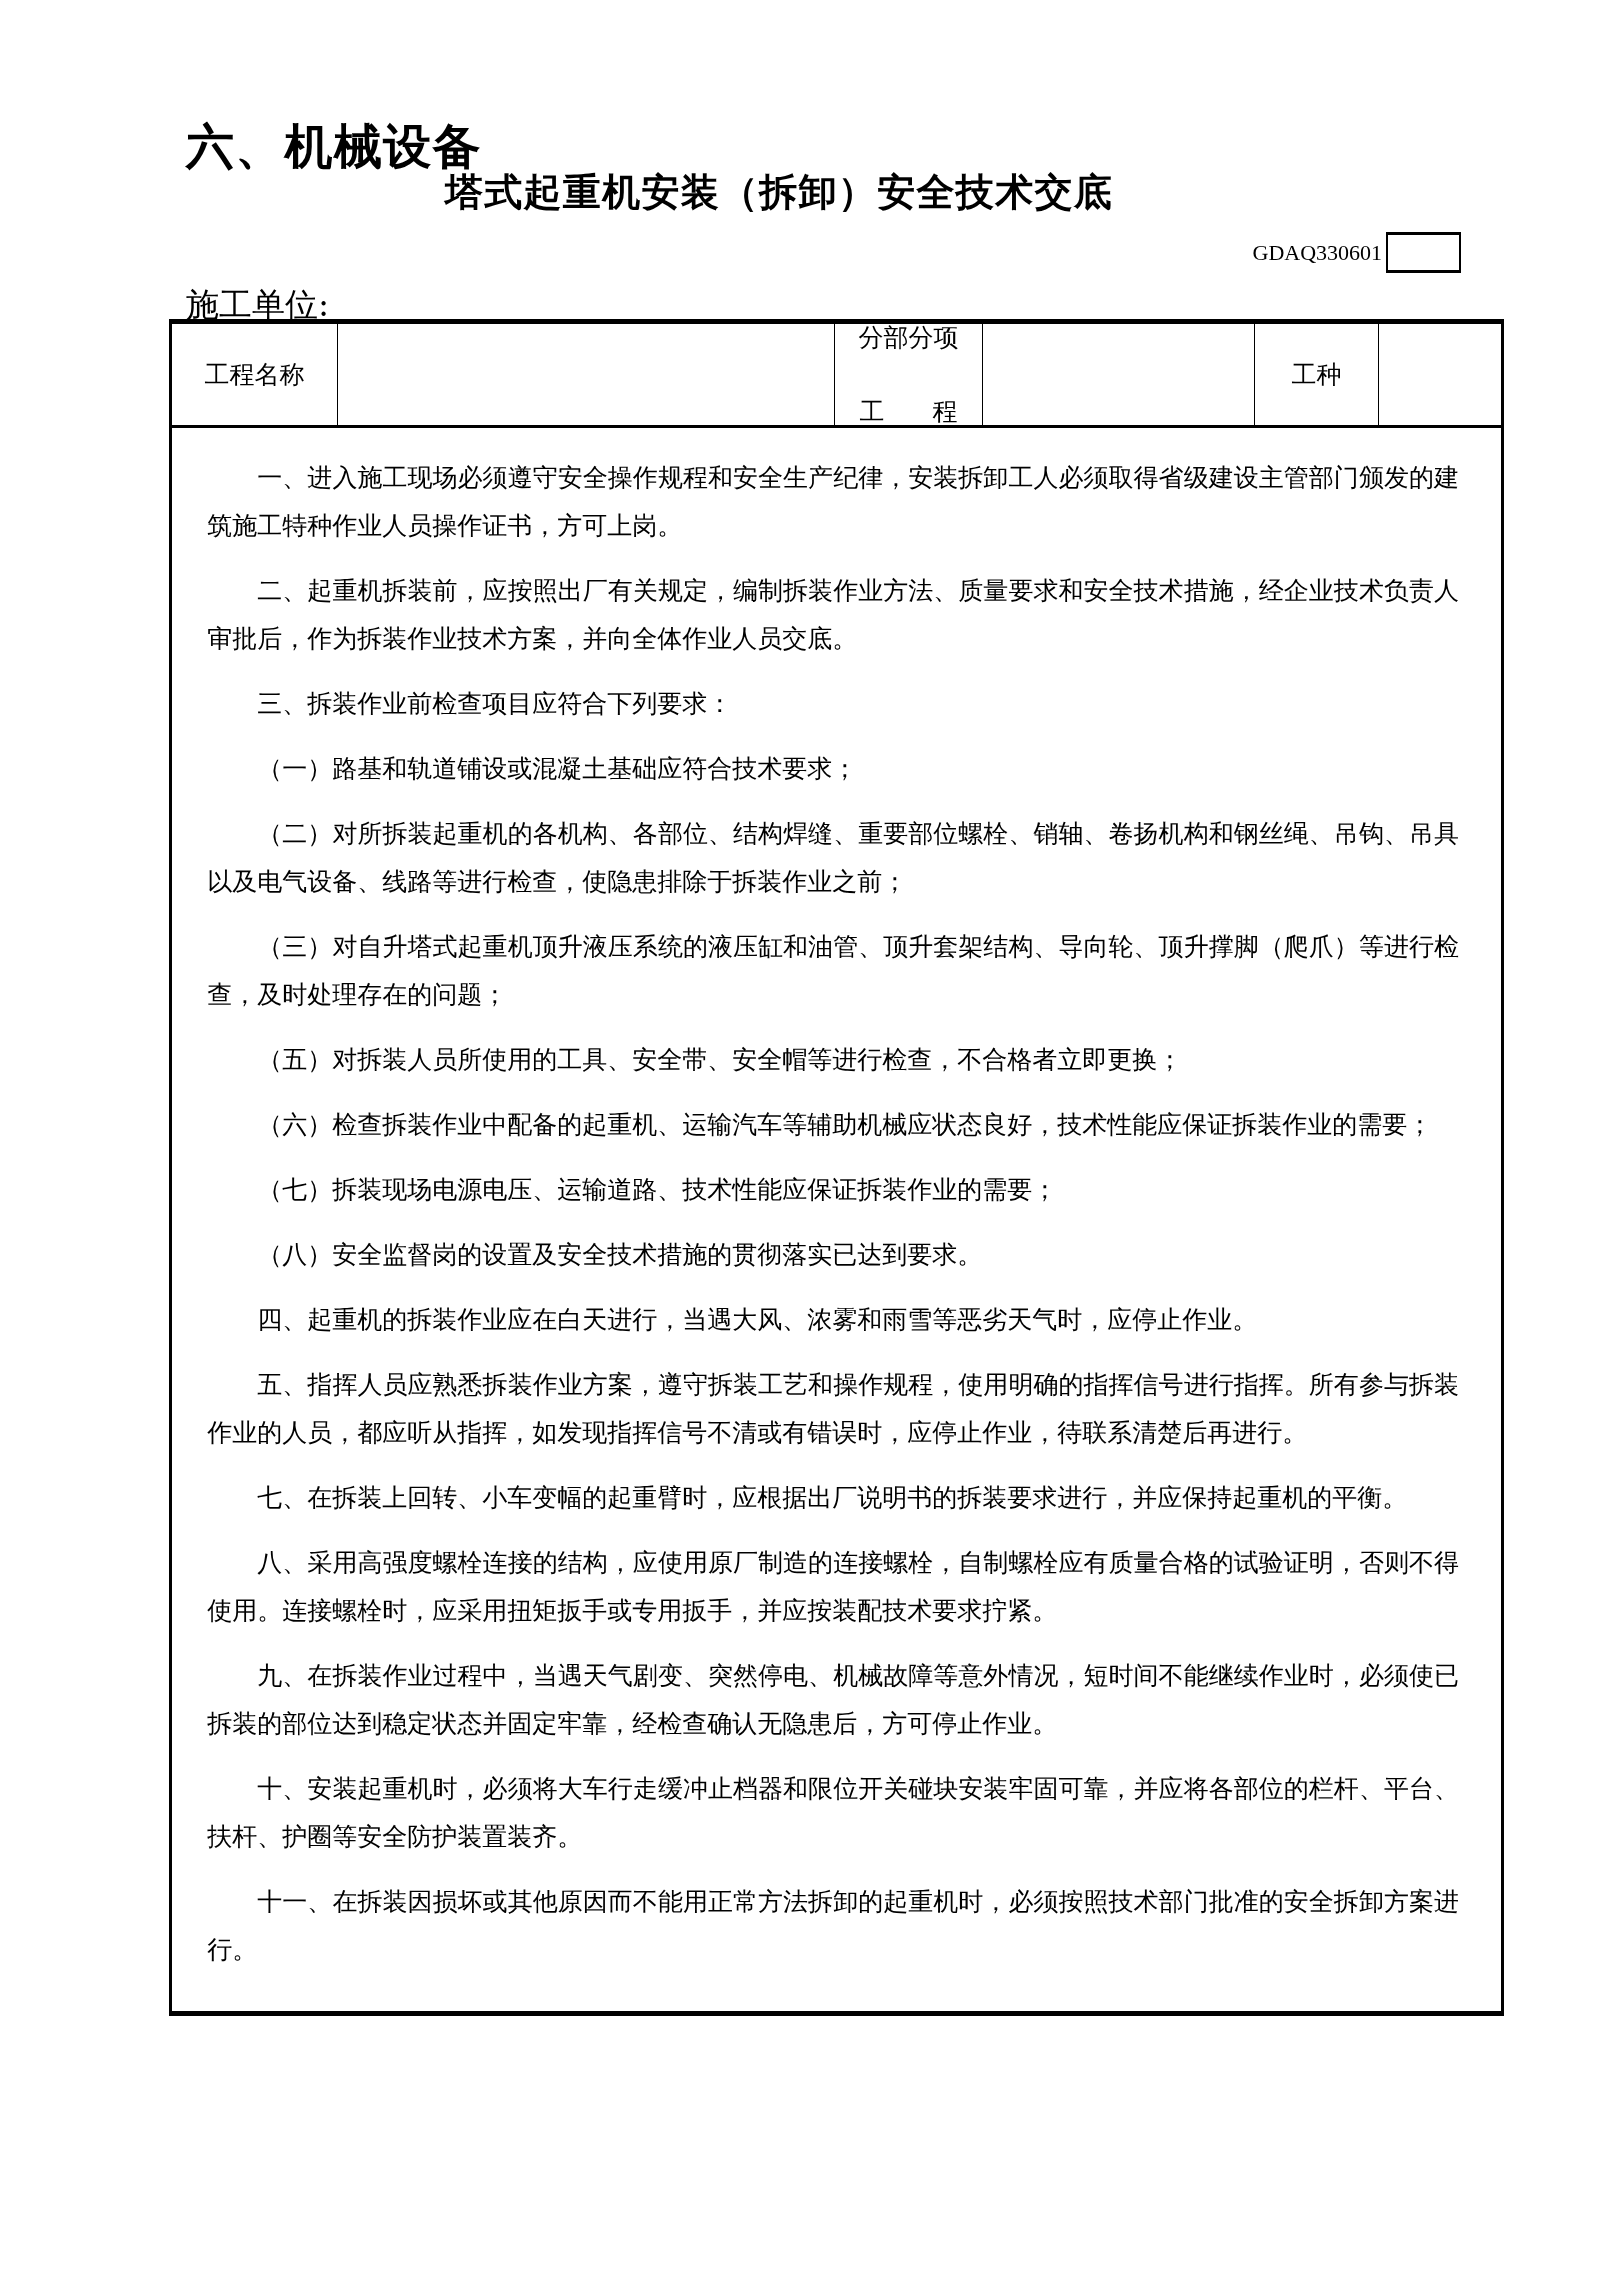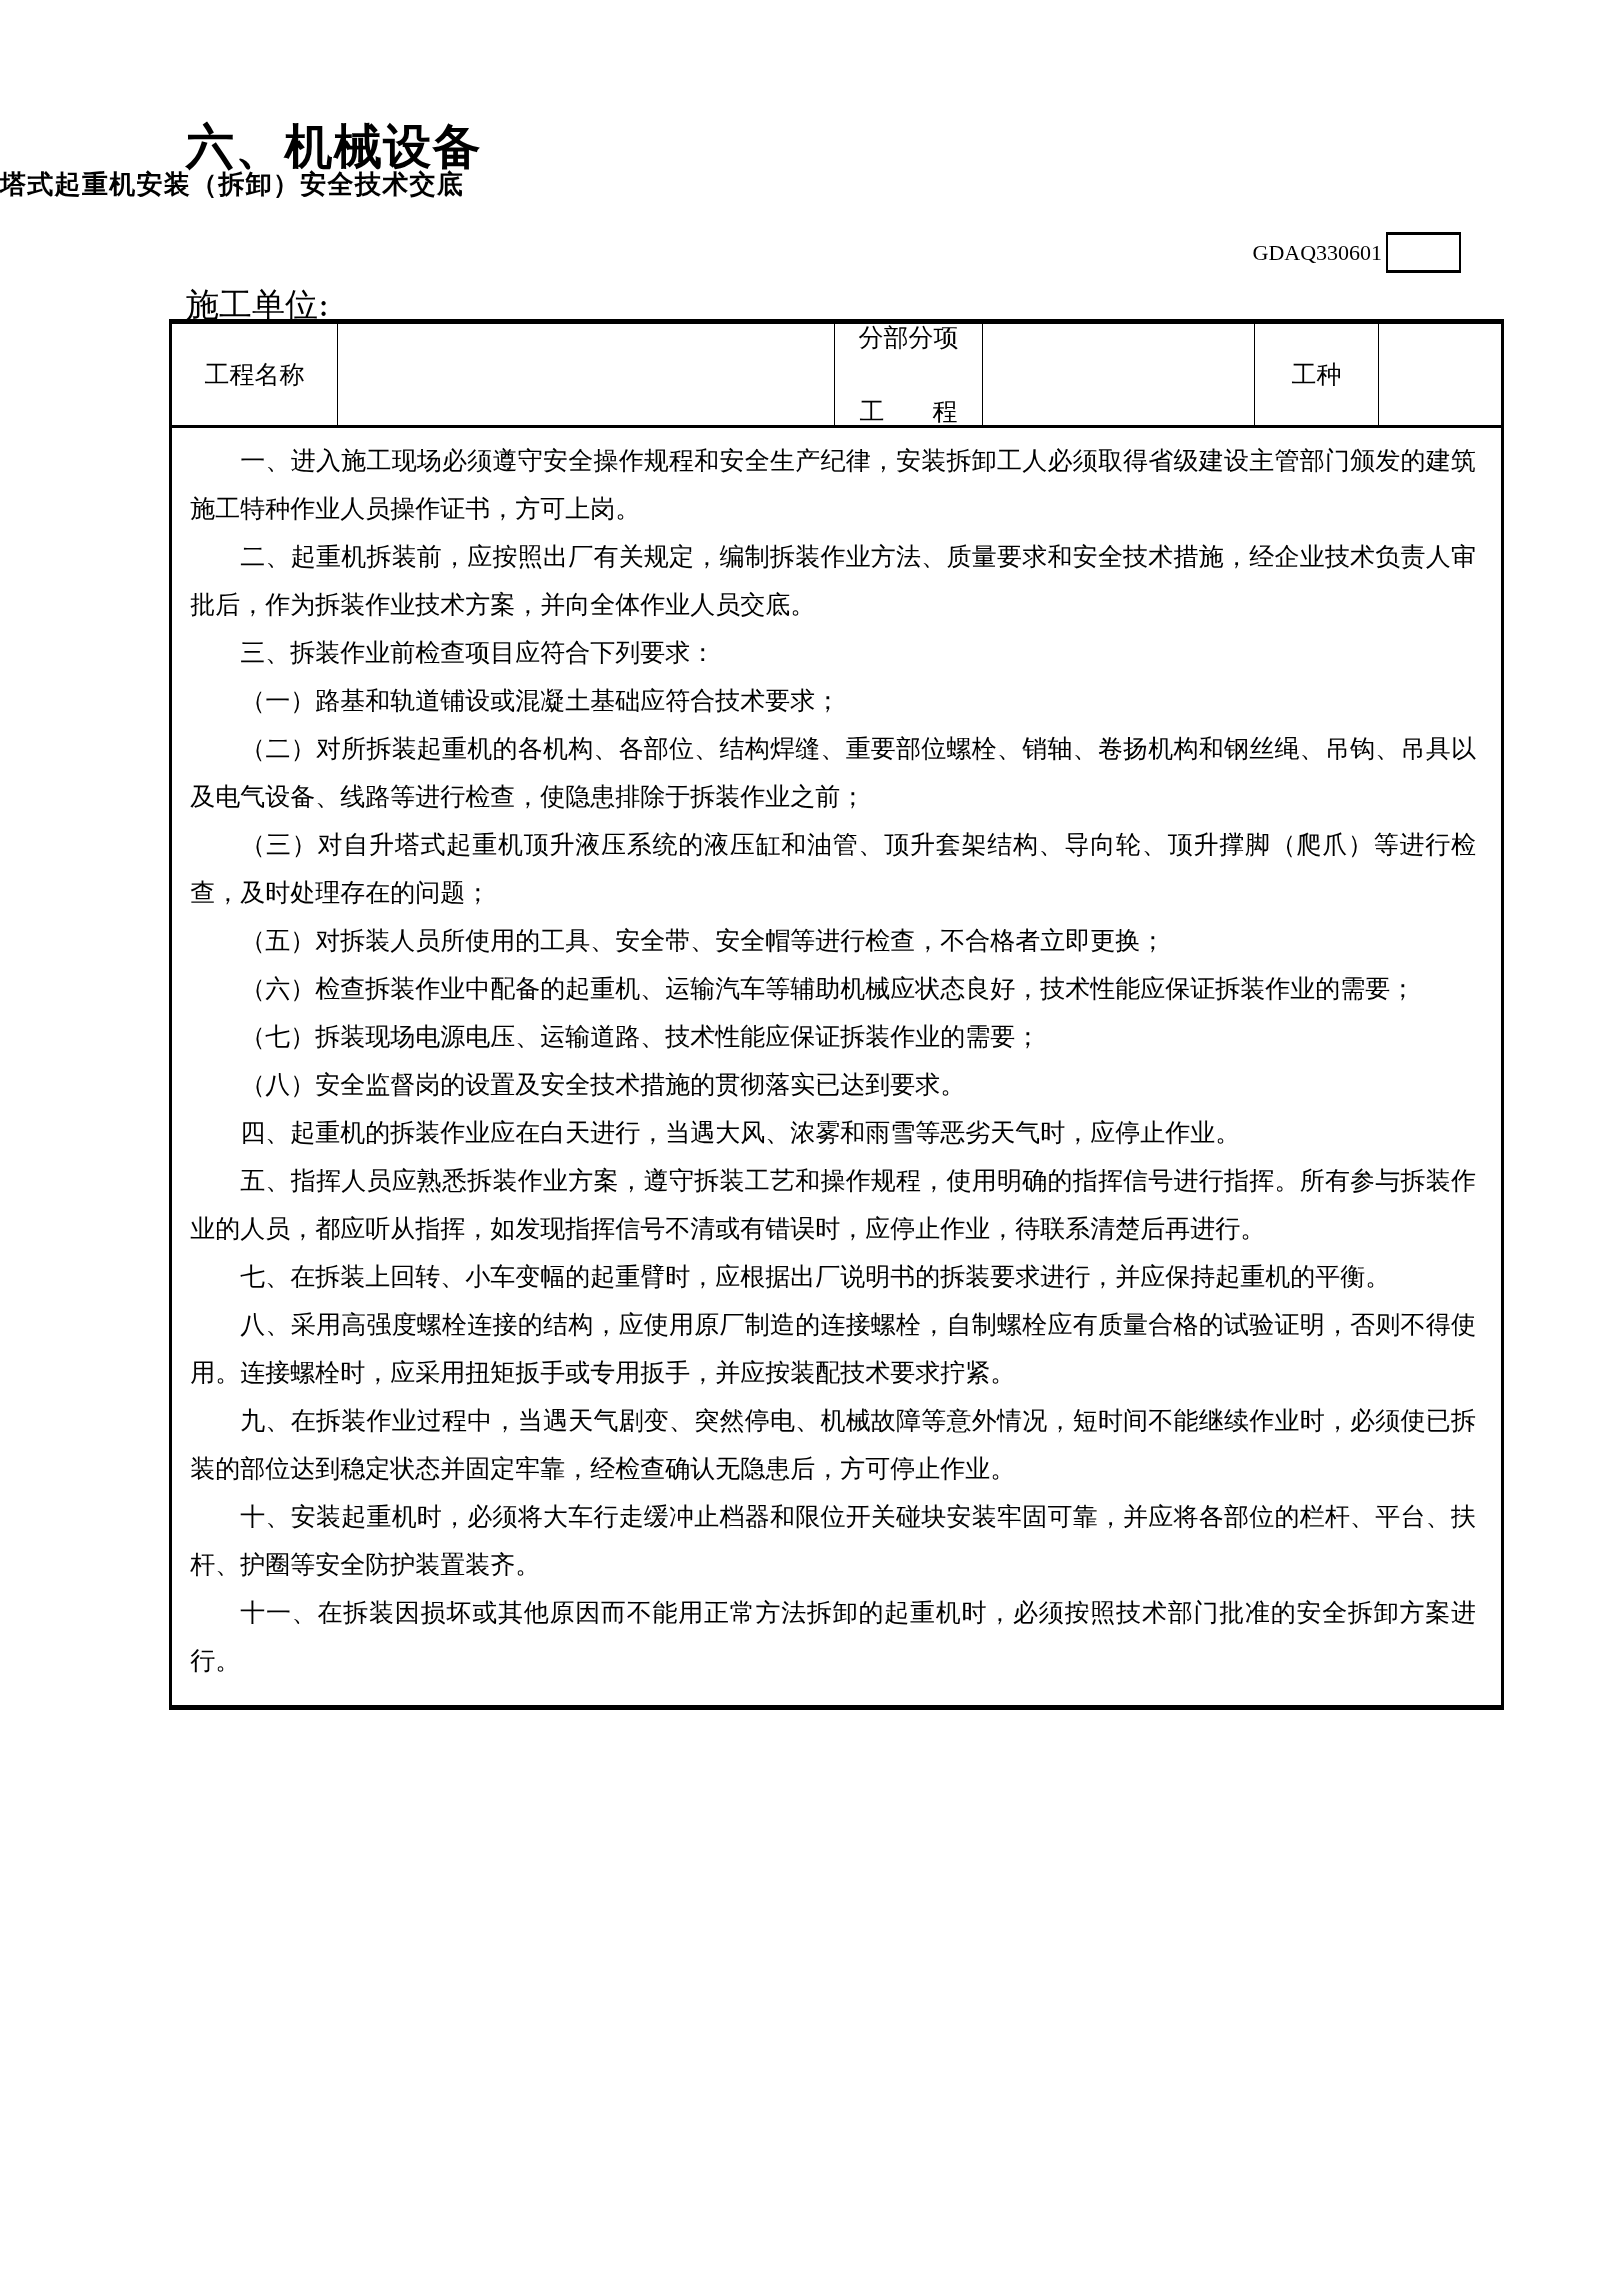--- a/index.html
+++ b/index.html
@@ -1,31 +1,31 @@
 <!DOCTYPE html>
 <html style="font-size:10.5px"><head>
 <meta charset="utf-8">
 <style>
   html, body { margin:0; padding:0; background:#fff; }
   body { width:1623px; height:2295px; position:relative; font-family:"DejaVu Serif","Liberation Serif",serif; color:#000; }
   .section-title { position:absolute; left:186px; top:115px; font-family:"DejaVu Sans","Liberation Sans",sans-serif; font-weight:bold; font-size:48px; letter-spacing:1.3px; }
-  .doc-title { position:absolute; left:0; width:1558px; top:167px; text-align:left; font-family:"DejaVu Sans","Liberation Sans",sans-serif; font-weight:bold; font-size:26px; letter-spacing:1.3px; }
+  .doc-title { position:absolute; left:0; width:1558px; top:167px; text-align:center; font-family:"DejaVu Sans","Liberation Sans",sans-serif; font-weight:bold; font-size:38px; letter-spacing:1.3px; }
   .code-row { position:absolute; right:162px; top:232px; display:flex; align-items:center; }
   .code { font-size:22px; font-family:"Liberation Serif",serif; margin-right:3.9px; }
   .code-box { width:71px; height:35px; border:2px solid #000; border-top-width:3.3px; border-bottom-width:3.3px; }
   .unit { position:absolute; left:186px; top:283px; font-size:33px; }
   .table { position:absolute; left:169px; top:319px; width:1335px; border:3.3px solid #000; border-top-width:5.2px; border-bottom-width:5.2px; box-sizing:border-box; }
   .hdr { display:flex; height:101px; border-bottom:3.9px solid #000;justify-content:flex-end; }
   .hdr > div { border-right:1.3px solid #000; display:flex; align-items:center; justify-content:center; font-size:25px; box-sizing:border-box; }
   .hdr > div:last-child { border-right:none; }
   .c1 { width:166px; } .c2 { width:497px; } .c3 { width:148px; flex-direction:column;gap:28px; } .c4 { width:272px; } .c5 { width:124px; } .c6 { flex:1; }
   .c3 span { display:block; line-height:46px; }
   .c3 .spread { width:98px; display:flex; justify-content:space-between; }
   .body { padding:9.2px 25px 19.6px 18.3px; font-size:25px; line-height:48px; text-align:justify; }
-  .body p { margin:0; text-indent:2em; }
+  .body p { margin:17px; text-indent:2em; }
 </style>
 </head>
 <body>
 
 <div class="section-title">六、机械设备</div>
 <div class="doc-title">塔式起重机安装（拆卸）安全技术交底</div>
 <div class="code-row">
   <span class="code">GDAQ330601</span>
   <span class="code-box"></span>
 </div>

